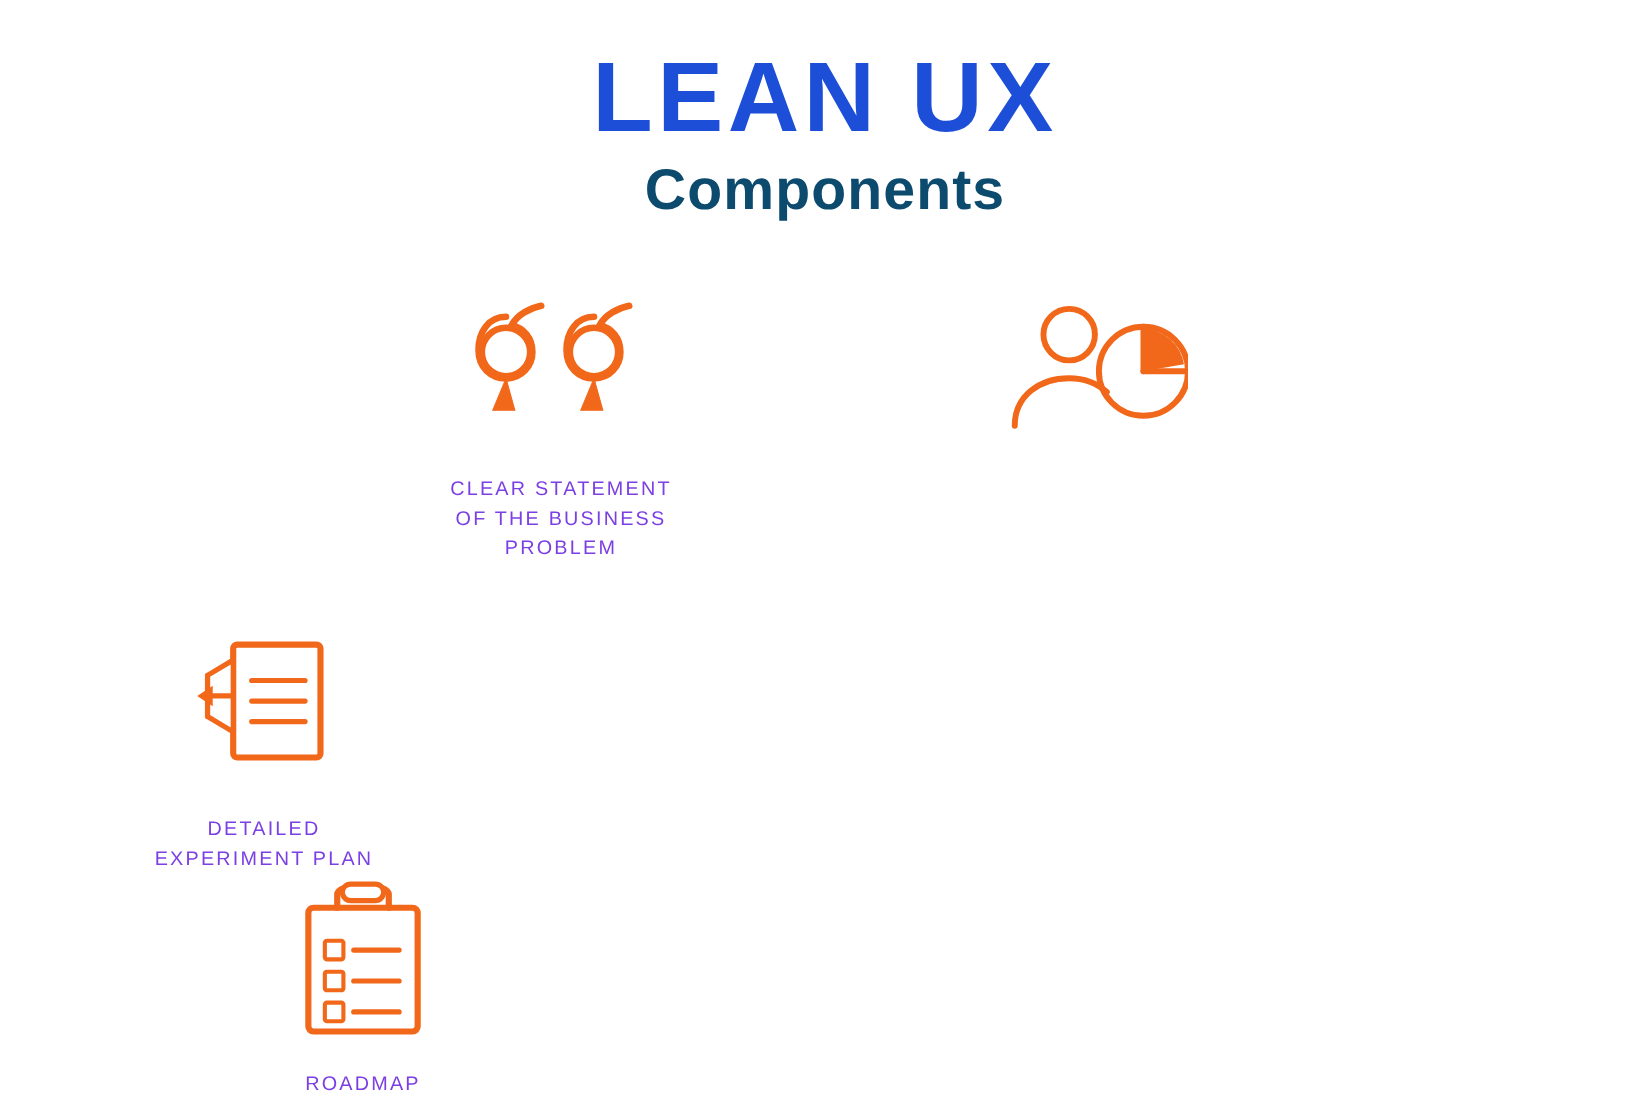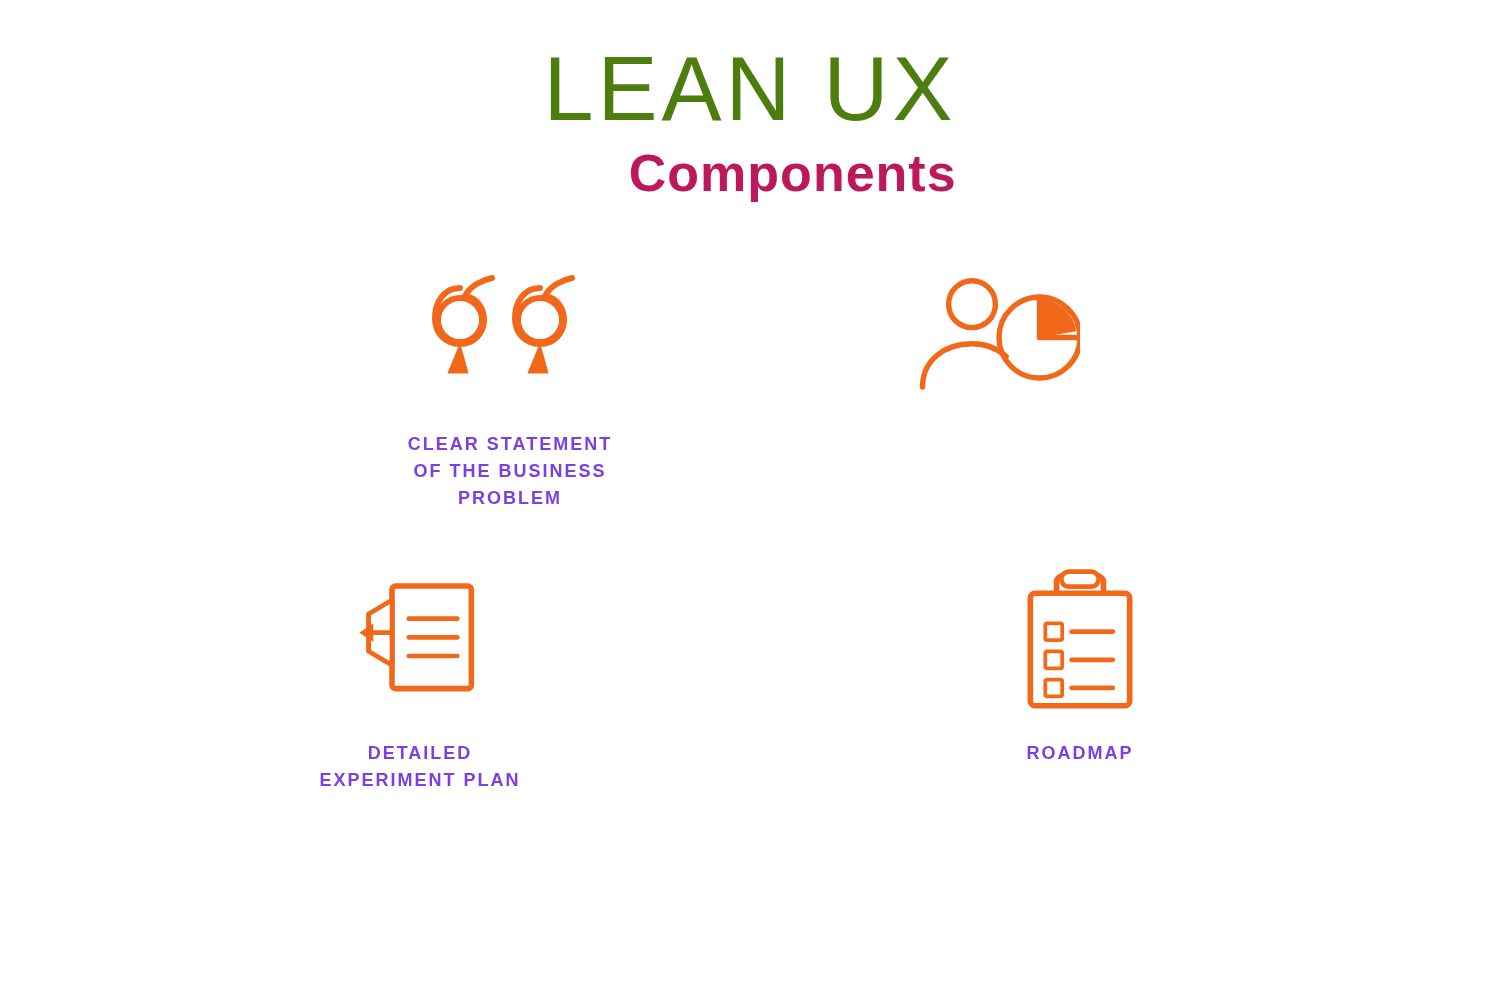--- a/index.html
+++ b/index.html
@@ -15,33 +15,32 @@
       align-items: center;
     }
 
     .header {
       text-align: center;
       margin-top: 40px;
     }
 
     .title-main {
       font-size: 90px;
-      font-weight: 400;
-      color: #4d7c0f;
+      font-weight: 700;
+      color: #1d4ed8;
       letter-spacing: 4px;
       line-height: 1.1;
     }
 
     .title-sub {
       font-size: 52px;
       font-weight: 700;
-      color: #be185d;
+      color: #0c4a6e;
       letter-spacing: 1px;
       margin-top: 4px;
-      text-align: right;
     }
 
     .components-grid {
       display: flex;
       flex-direction: column;
       align-items: center;
       width: 100%;
       margin-top: 50px;
     }
 
@@ -63,21 +62,21 @@
     .icon-wrap {
       height: 160px;
       display: flex;
       align-items: center;
       justify-content: center;
     }
 
     .label {
       color: #7B3FE4;
       font-size: 18px;
-      font-weight: 700;
+      font-weight: 400;
       letter-spacing: 2px;
       text-transform: uppercase;
       text-align: center;
       line-height: 1.5;
       margin-top: 18px;
     }
 
     
     .quote-icon svg {
       width: 160px;
@@ -154,21 +153,21 @@
           <line x1="155" y1="75" x2="155" y2="30" stroke="#F2681A" stroke-width="6" stroke-linecap="round"></line>
 
           <line x1="155" y1="75" x2="198" y2="75" stroke="#F2681A" stroke-width="6" stroke-linecap="round"></line>
         </svg>
       </div>
     </div>
 
 
   </div>
 
-  <div class="row" style="margin-top: 20px;">
+  <div class="row" style="margin-top: 20px; flex-direction: column;">
 
     <div class="component-item" style="margin-right: 120px;">
       <div class="icon-wrap experiment-icon">
         <svg viewBox="0 0 150 160" fill="none" xmlns="http://www.w3.org/2000/svg">
 
           <rect x="45" y="20" width="85" height="110" rx="4" stroke="#F2681A" stroke-width="6" fill="none"></rect>
 
           <line x1="63" y1="55" x2="115" y2="55" stroke="#F2681A" stroke-width="5" stroke-linecap="round"></line>
           <line x1="63" y1="75" x2="115" y2="75" stroke="#F2681A" stroke-width="5" stroke-linecap="round"></line>
           <line x1="63" y1="95" x2="115" y2="95" stroke="#F2681A" stroke-width="5" stroke-linecap="round"></line>

